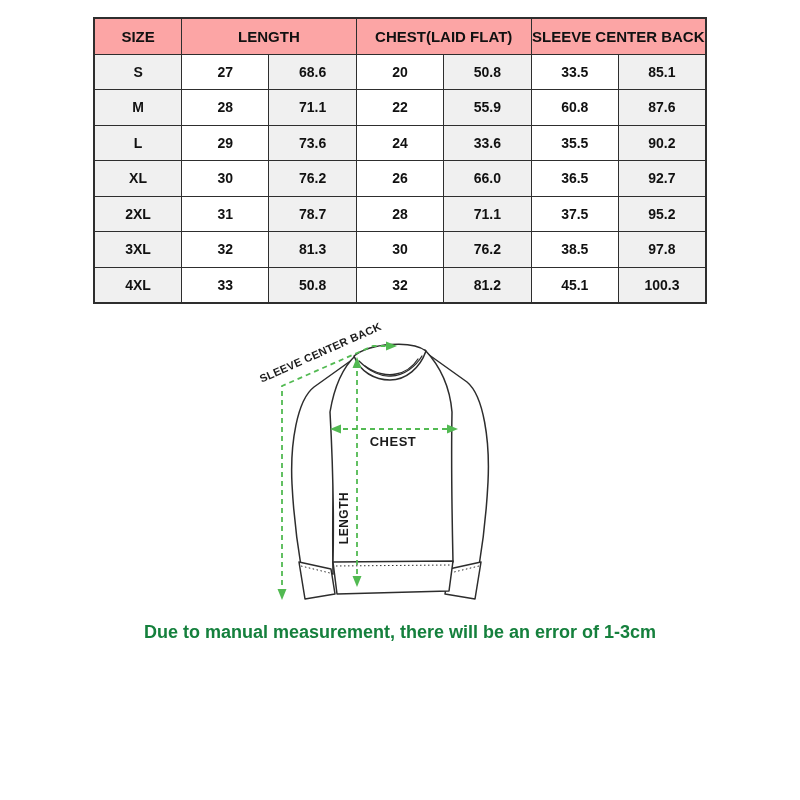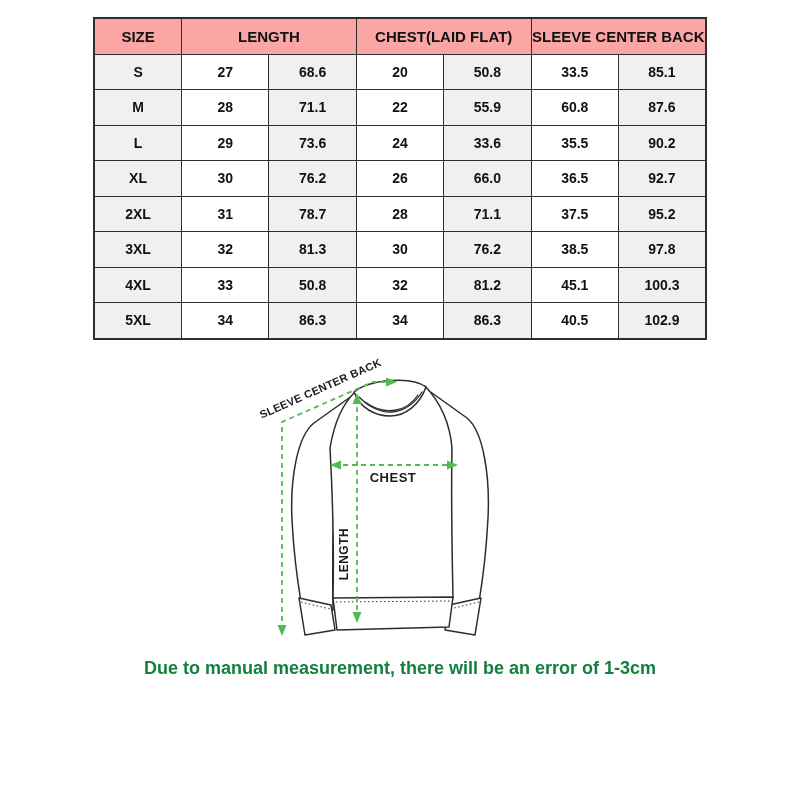--- a/index.html
+++ b/index.html
@@ -131,29 +131,20 @@
       </tr>
       <tr>
         <td>4XL</td>
         <td>33</td>
         <td>50.8</td>
         <td>32</td>
         <td>81.2</td>
         <td>45.1</td>
         <td>100.3</td>
       </tr>
-      <tr>
-        <td>5XL</td>
-        <td>34</td>
-        <td>86.3</td>
-        <td>34</td>
-        <td>86.3</td>
-        <td>40.5</td>
-        <td>102.9</td>
-      </tr>
     </tbody>
   </table>
 
   <div class="diagram-wrap">
     <svg width="340" height="300" viewBox="0 0 340 300">
 
       <path class="garment" d="M126,41 L84,71 C67,84 60,128 62,168 C64,207 69,238 71,250 L103,258 C102,190 103,118 112,72 Z"></path>
       <path class="garment" d="M195,36 L237,66 C254,80 260,126 258,166 C256,205 251,238 249,250 L217,258 C218,190 217,118 209,70 Z"></path>
 
       <path class="garment" d="M69,246 L101,253 L105,278 L75,283 Z"></path>

